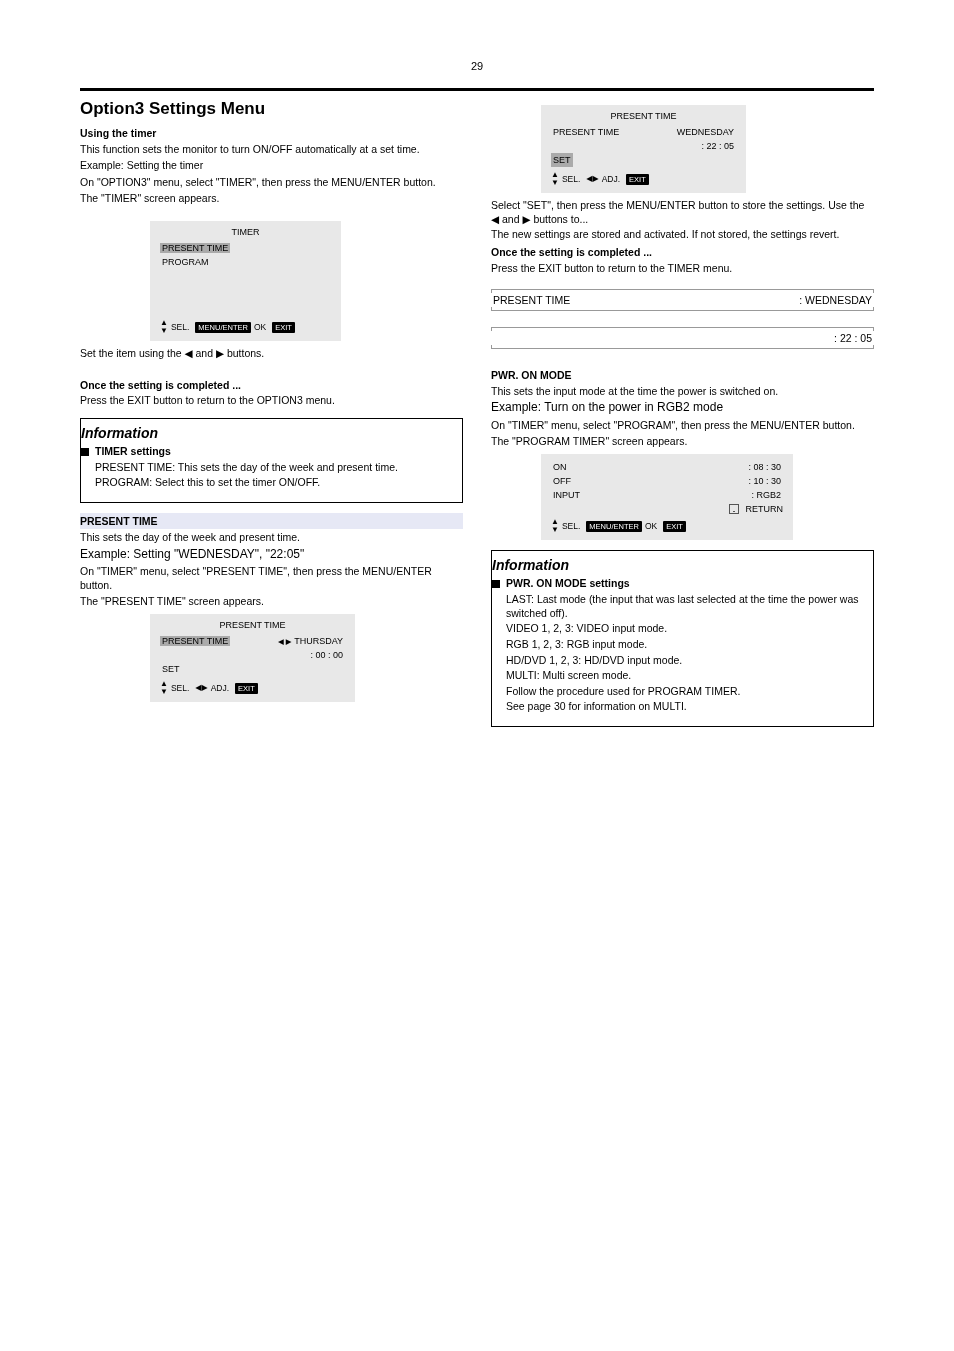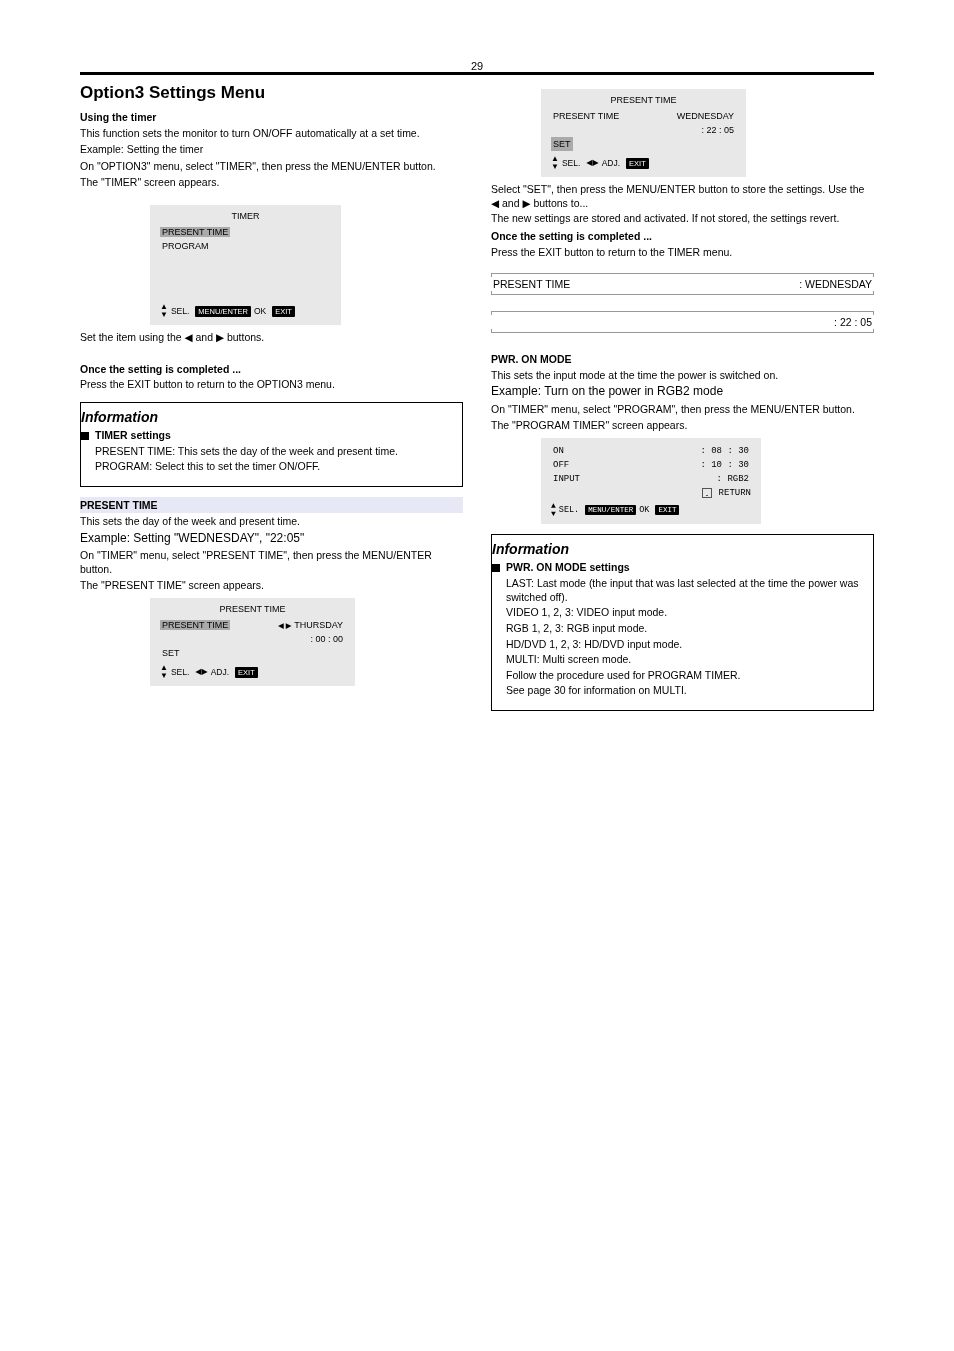--- a/index.html
+++ b/index.html
@@ -1,18 +1,18 @@
 <!DOCTYPE html>
 <html><head>
 <meta charset="utf-8">
 <style>
   * { box-sizing: border-box; margin: 0; padding: 0; }
   body { font-family: Arial, Helvetica, sans-serif; font-size: 10.5px; color: #000; background: #fff; }
   .page { width: 954px; height: 1351px; margin: 0 auto; position: relative; padding: 60px 80px 40px 80px; }
-  .page-number { text-align: center; font-size: 11px; }
+  .page-number { text-align: center; font-size: 11px; margin-bottom: 16px; }
   .rule { border-top: 3px solid #000; margin-bottom: 8px; }
   .columns { display: flex; gap: 28px; }
   .col { flex: 1; min-width: 0; }
   .section-title { font-family: Arial Black, Arial, sans-serif; font-weight: 900; font-size: 17px; margin-bottom: 8px; }
   .subhead { font-weight: bold; font-size: 10.5px; margin-top: 4px; margin-bottom: 2px; }
   p { font-size: 10.5px; line-height: 1.3; margin-bottom: 2px; }
   .example { margin: 3px 0 3px 0; }
   .sub-example { font-size: 12px; margin-bottom: 3px; }
 
   
@@ -198,21 +198,21 @@
       </div>
       <div class="setting-bracket-bottom"></div>
 
       <div class="gap-12"></div>
       <p class="subhead">PWR. ON MODE</p>
       <p>This sets the input mode at the time the power is switched on.</p>
       <p class="sub-example">Example: Turn on the power in RGB2 mode</p>
       <p>On "TIMER" menu, select "PROGRAM", then press the MENU/ENTER button.</p>
       <p>The "PROGRAM TIMER" screen appears.</p>
 
-      <div class="osd" style="width:220px; margin-left:50px;font-family:Liberation Mono, monospace;">
+      <div class="osd" style="width:252px; margin-left:50px;">
         <div class="osd-row">
           <span class="label">ON</span>
           <span class="val">: 08 : 30</span>
         </div>
         <div class="osd-row">
           <span class="label">OFF</span>
           <span class="val">: 10 : 30</span>
         </div>
         <div class="osd-row">
           <span class="label">INPUT</span>

